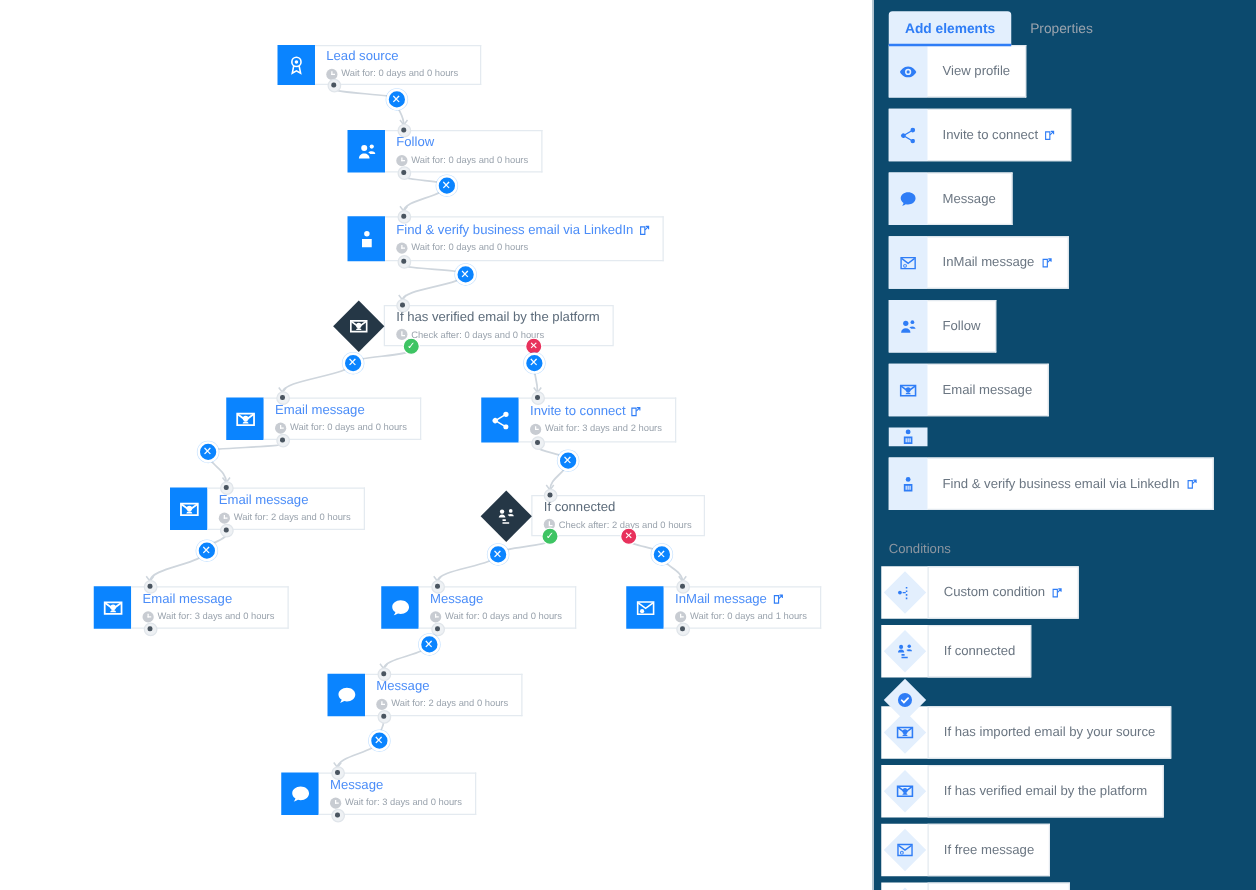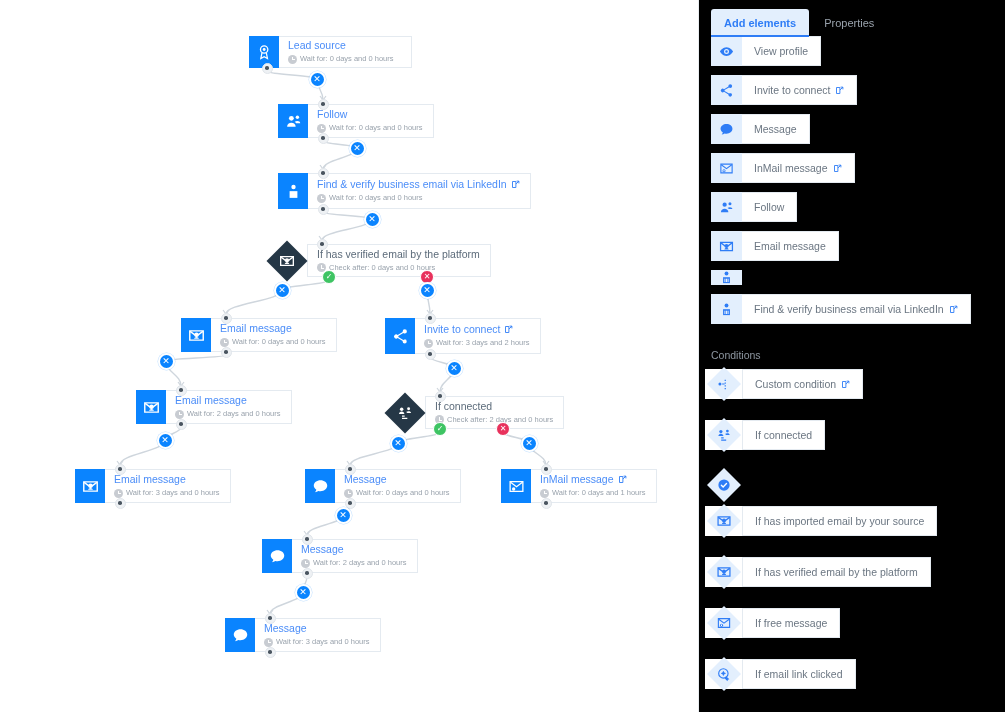--- a/index.html
+++ b/index.html
@@ -67,54 +67,54 @@
     border:1.5px solid #fff;box-sizing:border-box;
   }
   .yesdot{background:#3ec463;}
   .nodot{background:#e8315c;}
 
   .extlink{display:inline-block;width:9px;height:9px;position:relative;flex:0 0 auto;}
   .extlink svg{display:block;}
 
   
   #sidebar{
-    position:absolute;left:698px;top:0;width:307px;height:712px;background:#000000;
+    position:absolute;left:698px;top:0;width:307px;height:712px;background:#0c4a6e;
     border-left:1px solid #e7ebef;box-sizing:border-box;overflow:hidden;
   }
   #tabs{display:flex;padding:9px 12px 0 12px;gap:2px;}
   .tab{
     font-size:11px;padding:8px 13px 7px 13px;border-radius:3px 3px 0 0;cursor:default;
     color:#9aa3ad;position:relative;white-space:nowrap;
   }
   .tab.active{color:#2f7df6;background:#e3effd;font-weight:bold;}
   .tab.active:after{content:"";position:absolute;left:0;right:0;bottom:-1px;height:2px;background:#2f7df6;}
 
   .section-title{font-size:10.5px;color:#8d96a0;margin:16px 0 8px 12px;}
   .palette{padding:0 12px;}
   .pitem{
     display:inline-flex;align-items:stretch;margin-bottom:9px;background:#fff;cursor:default;
   }
   .pitem .pico{
     width:31px;min-width:31px;background:#e3effd;display:flex;align-items:center;justify-content:center;color:#2f7df6;
   }
   .pitem .plabel{
     border:1px solid #e4eaf0;border-left:none;padding:0 12px;display:flex;align-items:center;gap:5px;
-    font-size:10.5px;color:#6b7682;height:30px;box-sizing:border-box;white-space:nowrap;
+    font-size:10.5px;color:#6b7682;height:42px;box-sizing:border-box;white-space:nowrap;
   }
   
   .pitem.cond .pico{
     width:37px;min-width:37px;background:transparent;position:relative;
   }
   .pitem.cond .pico .pdia{
     position:absolute;left:50%;top:50%;width:24px;height:24px;background:#e3effd;
     transform:translate(-50%,-50%) rotate(45deg);
   }
   .pitem.cond .pico .pdia-ico{position:absolute;left:50%;top:50%;transform:translate(-50%,-50%);color:#2f7df6;display:flex;}
   .pitem.cond .plabel{border-left:1px solid #e4eaf0;}
-  .pitem.cond{margin-bottom:21px;}
+  .pitem.cond{margin-bottom:5px;}
   #cond-list{padding-left:6px;}
 </style>
 </head>
 <body>
 
 <div id="app">
 
   <div id="canvas">
     <svg id="edges" viewBox="0 0 698 712">
         <path d="M267,71 C267,74.6 317,75.4 317,79" fill="none" stroke="#cfd6dd" stroke-width="1.4"></path>
@@ -160,21 +160,21 @@
         <path d="M350,506 C350,510.05 343,510.95 343,515" fill="none" stroke="#cfd6dd" stroke-width="1.4"></path>
         <path d="M340,511 L343,515 L346,511" fill="none" stroke="#cfd6dd" stroke-width="1.2"></path>
         <path d="M343,515 C343,524 307,526 307,535" fill="none" stroke="#cfd6dd" stroke-width="1.4"></path>
         <path d="M304,531 L307,535 L310,531" fill="none" stroke="#cfd6dd" stroke-width="1.2"></path>
         <path d="M307,576 C307,583.2 303,584.8 303,592" fill="none" stroke="#cfd6dd" stroke-width="1.4"></path>
         <path d="M300,588 L303,592 L306,588" fill="none" stroke="#cfd6dd" stroke-width="1.2"></path>
         <path d="M303,592 C303,601.9 270,604.1 270,614" fill="none" stroke="#cfd6dd" stroke-width="1.4"></path>
         <path d="M267,610 L270,614 L273,610" fill="none" stroke="#cfd6dd" stroke-width="1.2"></path>
       </svg>
     <div id="node-layer">
-        <div class="node" style="left: 222px; top: 36px; width: 163px; height: 32px; margin-left: 27px;">
+        <div class="node" style="left: 222px; top: 36px; width: 163px; height: 32px;">
           <div class="icon-box">
             <svg width="17" height="17" viewBox="0 0 24 24" fill="#fff">
               <circle cx="11.5" cy="7.8" r="5.2" fill="none" stroke="#fff" stroke-width="1.8"></circle>
               <circle cx="11.5" cy="7.8" r="2"></circle>
               <path d="M8.4 12.5l-1.6 8 4.7-2.6 4.7 2.6-1.6-8" fill="none" stroke="#fff" stroke-width="1.8"></path>
             </svg>
           </div>
           <div class="body">
             <div class="title">
               <span>Lead source</span>

